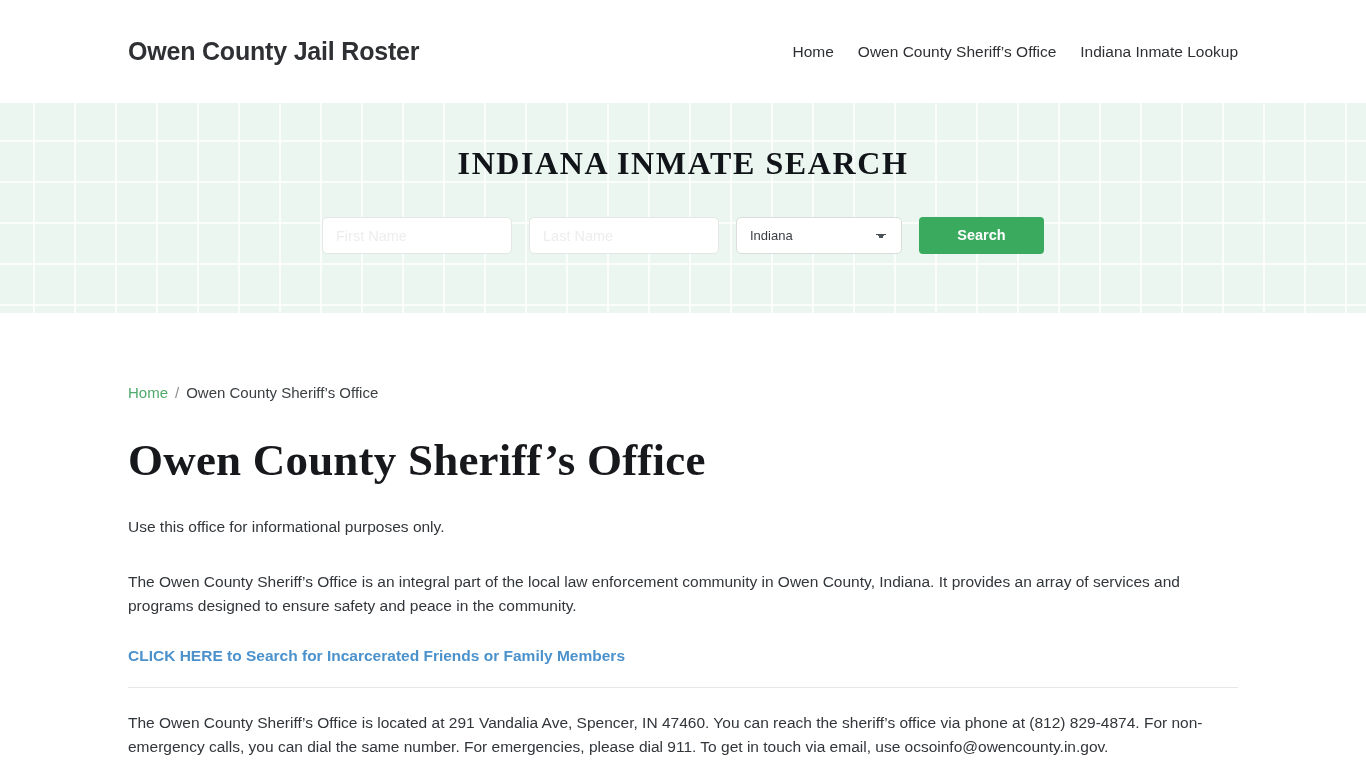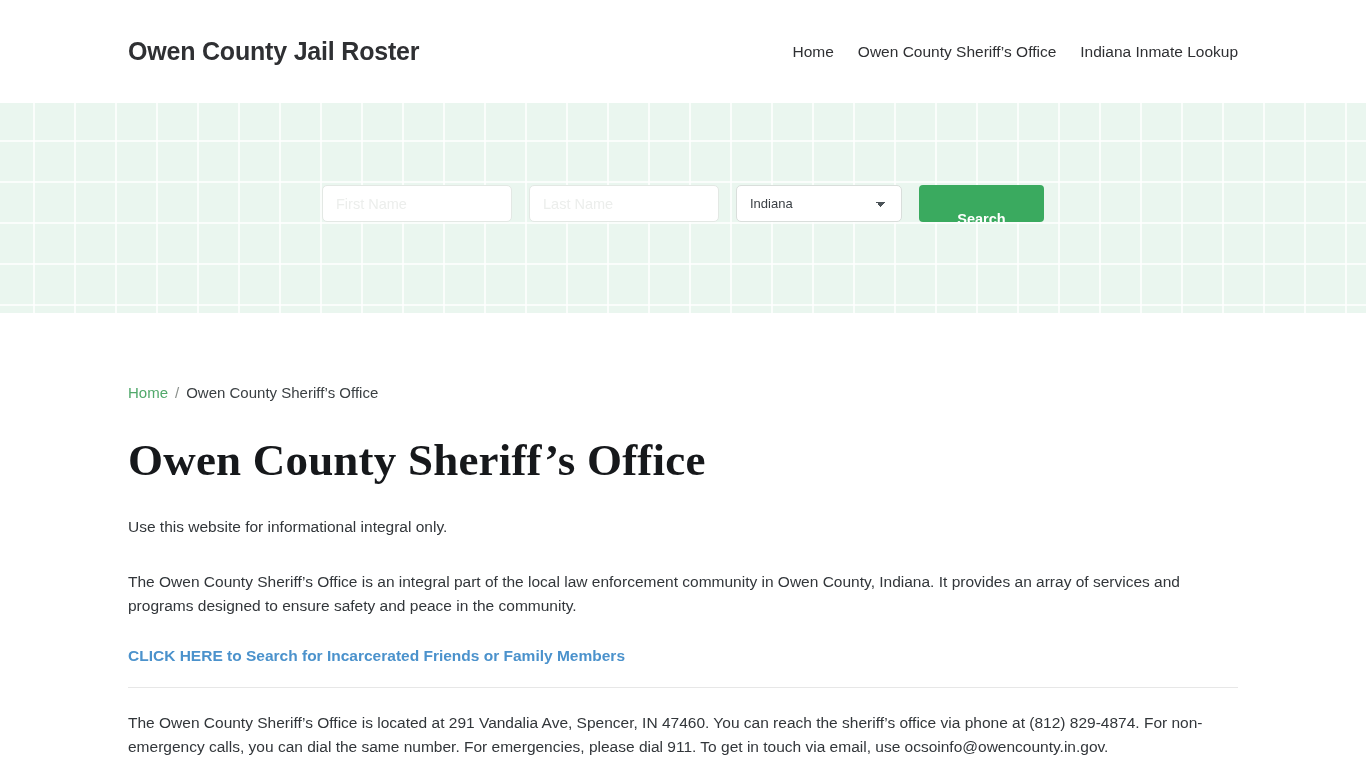--- a/index.html
+++ b/index.html
@@ -120,21 +120,21 @@
     height: 37px;
     border: none;
     border-radius: 4px;
     background: #3aaa5f;
     color: #ffffff;
     font-family: "Liberation Sans", sans-serif;
     font-size: 14.5px;
     font-weight: bold;
     cursor: pointer;
     line-height: 37px;
-    padding: 16px;
+    padding: 0;
   }
 
   
   .content {
     padding: 0 128px;
   }
   .breadcrumb {
     margin-top: 72px;
     font-size: 15px;
     line-height: 1;
@@ -206,20 +206,21 @@
 <header class="site-header">
   <a class="brand" href="#">Owen County Jail Roster</a>
   <nav class="main-nav">
     <a class="nav-link" href="#">Home</a>
     <a class="nav-link" href="#">Owen County Sheriff’s Office</a>
     <a class="nav-link" href="#">Indiana Inmate Lookup</a>
   </nav>
 </header>
 
 <section class="hero">
+  <h1 class="hero-title">INDIANA INMATE SEARCH</h1>
 
   <form class="search-form">
     <input class="text-input" type="text" placeholder="First Name" style="">
     <input class="text-input" type="text" placeholder="Last Name" style="">
     <select class="state-select">
       <option>Indiana</option>
     </select>
     <button class="search-button" type="submit">Search</button>
   </form>
 </section>
@@ -227,21 +228,21 @@
 <main class="content">
 
   <div class="breadcrumb">
     <a class="crumb-link" href="#">Home</a>
     <span class="crumb-sep">/</span>
     <span class="crumb-current">Owen County Sheriff’s Office</span>
   </div>
 
   <h1 class="page-title">Owen County Sheriff’s Office</h1>
 
-  <p class="body-text">Use this website for informational integral only.</p>
+  <p class="body-text">Use this office for informational purposes only.</p>
 
   <p class="body-text tight">The Owen County Sheriff’s Office is an integral part of the local law enforcement community in Owen County, Indiana. It provides an array of services and programs designed to ensure safety and peace in the community.</p>
 
   <a class="cta-link" href="#">CLICK HERE to Search for Incarcerated Friends or Family Members</a>
 
 
   <hr class="rule">
 
   <p class="address-text">The Owen County Sheriff’s Office is located at 291 Vandalia Ave, Spencer, IN 47460. You can reach the sheriff’s office via phone at (812) 829-4874. For non-emergency calls, you can dial the same number. For emergencies, please dial 911. To get in touch via email, use ocsoinfo@owencounty.in.gov.</p>
 

